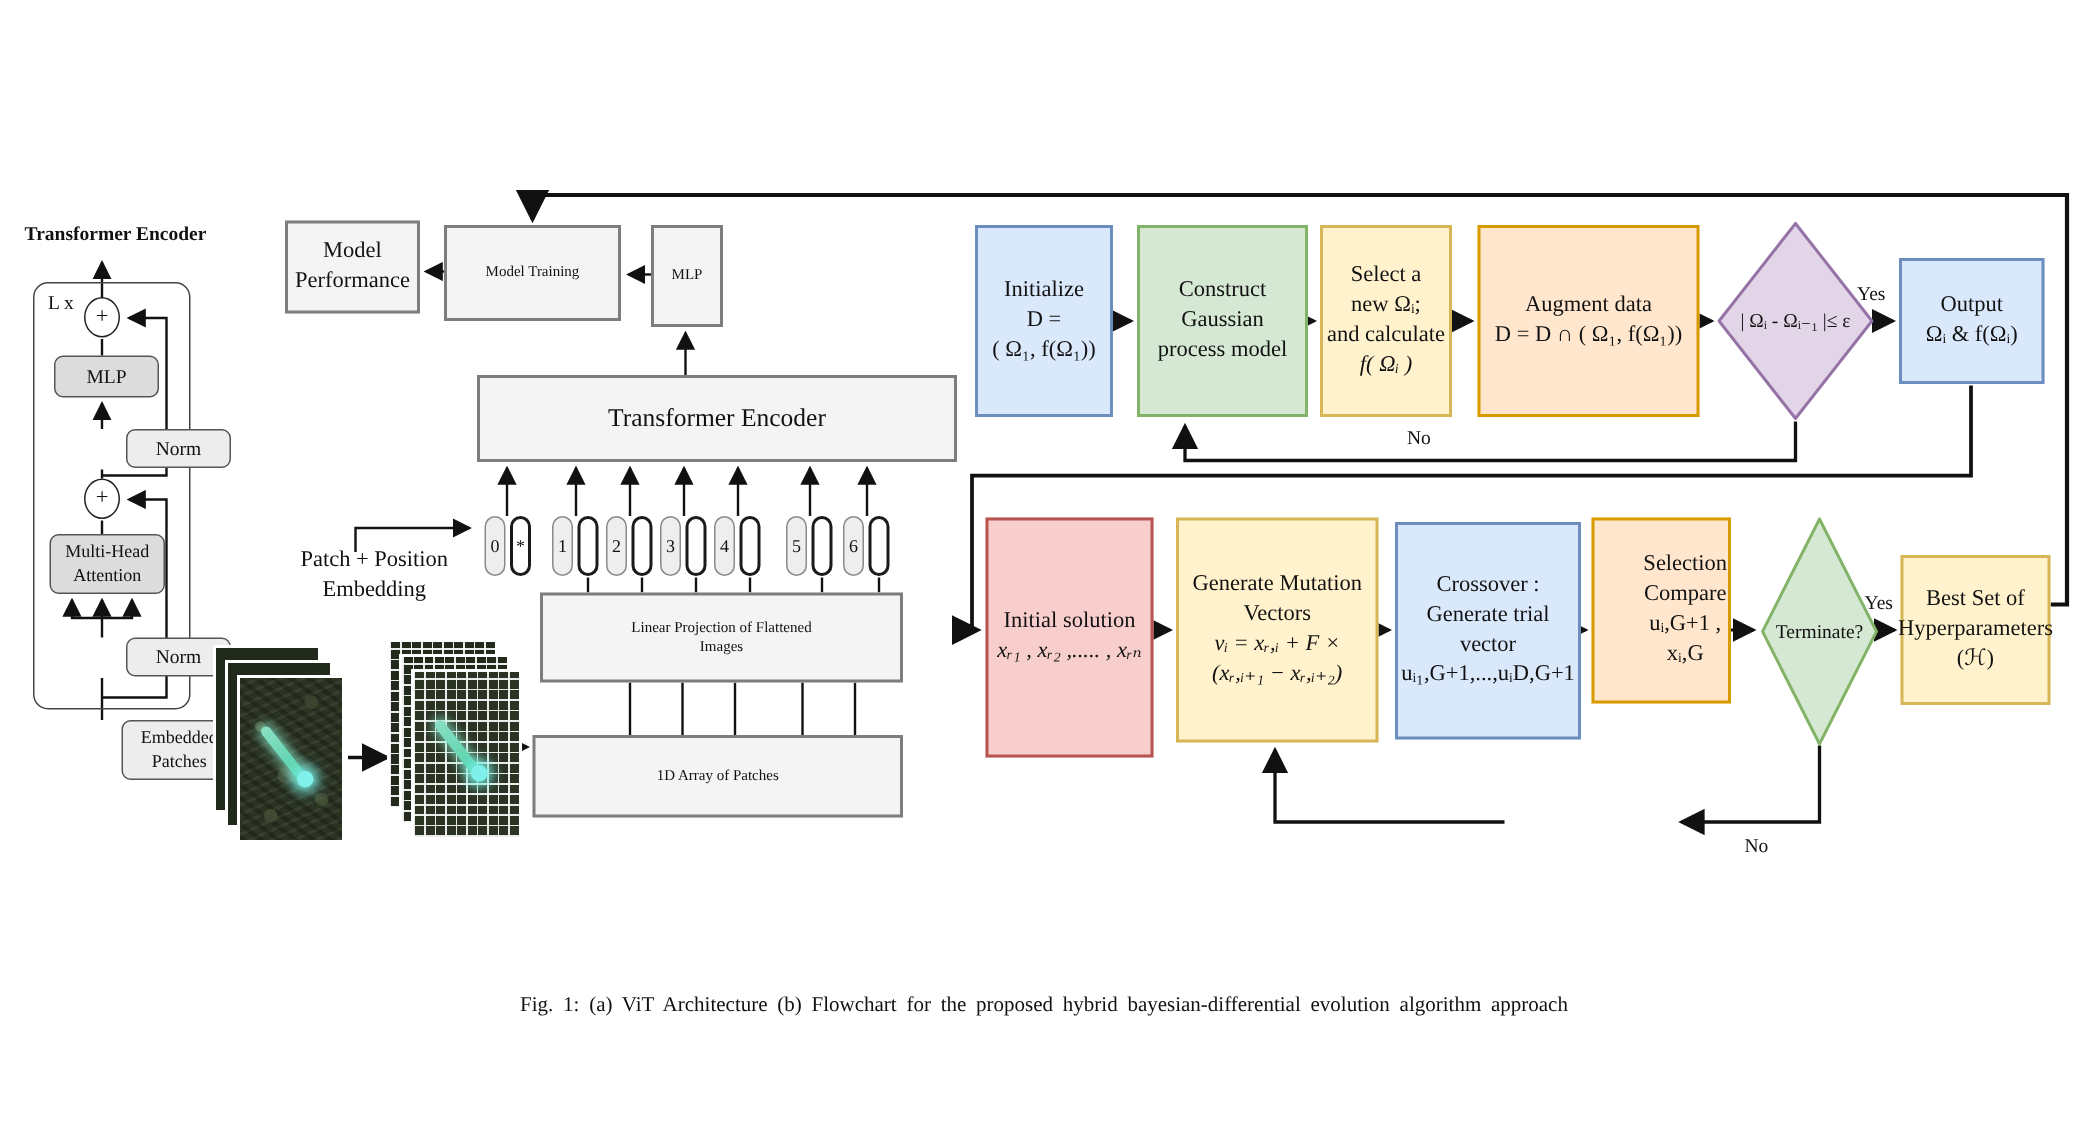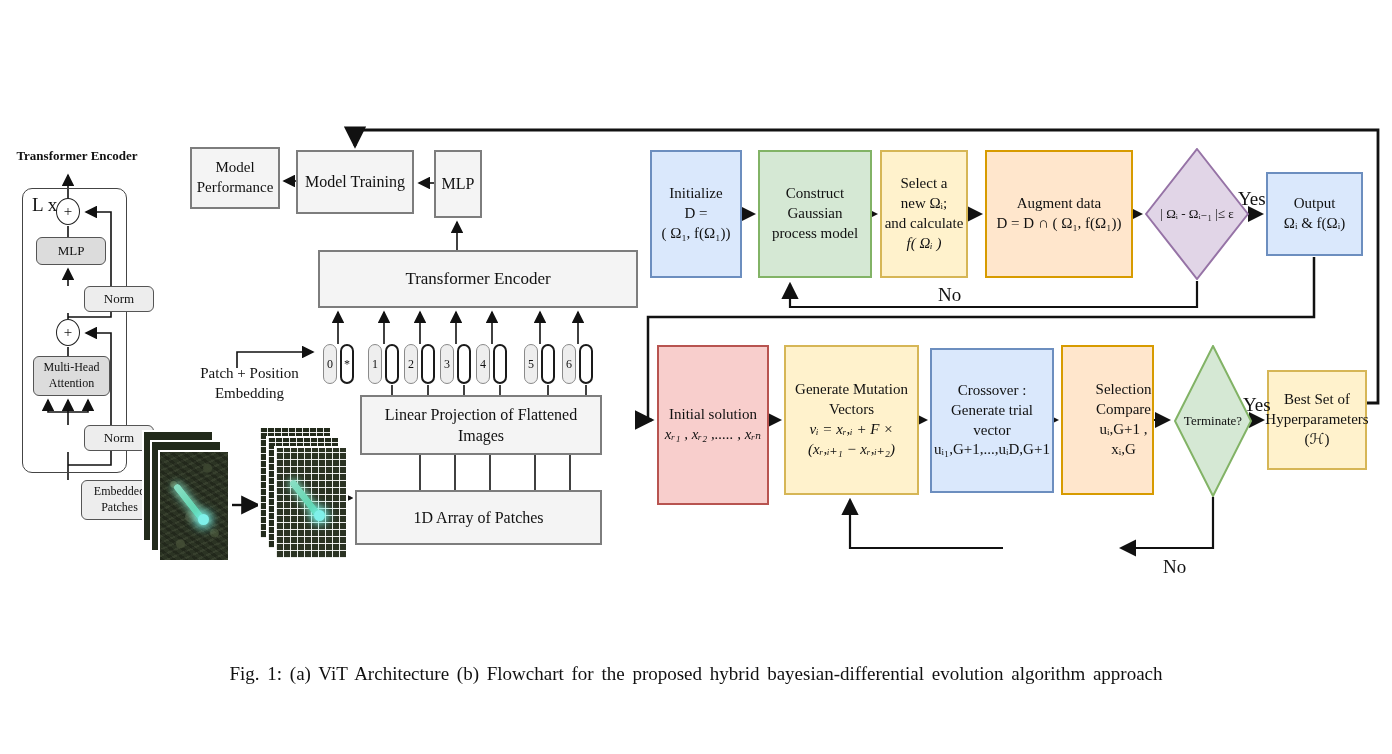--- a/index.html
+++ b/index.html
@@ -9,29 +9,29 @@
   .box{position:absolute;box-sizing:border-box;display:flex;flex-direction:column;
        align-items:center;justify-content:center;text-align:center;white-space:pre-line;
        z-index:2;line-height:1.32;}
   .gray{background:#f4f4f4;border:2px solid #7d7d7d;}
   .c-blue{background:#dae8fc;border:2px solid #6c8ebf;}
   .c-green{background:#d5e8d4;border:2px solid #82b366;}
   .c-yellow{background:#fff2cc;border:2px solid #d6b656;}
   .c-orange{background:#ffe6cc;border:2px solid #d79b00;}
   .c-purple{background:#e1d5e7;border:2px solid #9673a6;}
   .c-red{background:#f8cecc;border:2px solid #b85450;}
-  .fs15{font-size:15px;} .fs16{font-size:16px;} .fs17{font-size:17px;}
+  .fs15{font-size:15px;} .fs16{font-size:10px;} .fs17{font-size:17px;}
   .fs13{font-size:13px;} .fs12{font-size:12px;}
   .formula{font-size:15px;}
   .ital{font-style:italic;}
   .detail-box{background:#dcdcdc;border:1.4px solid #555;border-radius:6px;}
   .detail-light{background:#ededed;border:1.4px solid #555;border-radius:6px;margin-left:48px;}
   .plus{position:absolute;z-index:2;box-sizing:border-box;border:1.5px solid #222;background:#fff;
         border-radius:50%;display:flex;align-items:center;justify-content:center;font-size:15px;}
-  .dlabel{position:absolute;z-index:3;font-size:19px;}
+  .dlabel{position:absolute;z-index:3;font-size:13px;}
   .pillpair{position:absolute;top:344px;display:flex;gap:3px;z-index:2;}
   .pill{box-sizing:border-box;width:14px;height:40px;border-radius:8px;display:flex;
         align-items:center;justify-content:center;font-size:12px;}
   .pnum{background:#eeeeee;border:1.5px solid #8a8a8a;}
   .pext{background:#fff;border:2px solid #1a1a1a;}
   .diamond{position:absolute;z-index:2;}
   .diamond .dtext{position:absolute;left:0;top:0;width:100%;height:100%;display:flex;
         align-items:center;justify-content:center;text-align:center;white-space:pre-line;}
   .imglayer{position:absolute;box-sizing:border-box;border:2px solid #fff;
         background:#2b3323;
@@ -46,21 +46,21 @@
         z-index:2;overflow:hidden;}
   .imgback{background:#222a1b;}
   .streak{position:absolute;left:26px;top:28px;width:7px;height:46px;border-radius:4px;
         background:linear-gradient(180deg,#8adfc4,#4fd0a8);transform:rotate(-38deg);
         box-shadow:0 0 7px 2px rgba(140,235,205,.75);}
   .streakdot{position:absolute;left:38px;top:62px;width:11px;height:11px;border-radius:50%;
         background:#7ff0ea;box-shadow:0 0 8px 4px rgba(120,240,230,.8);}
   .gridded{background-image:
           repeating-linear-gradient(0deg, rgba(255,255,255,.9) 0 1px, transparent 1px 7px),
           repeating-linear-gradient(90deg, rgba(255,255,255,.9) 0 1px, transparent 1px 7px);}
-  .caption{position:absolute;left:0;top:663px;width:100%;text-align:center;font-size:19px;
+  .caption{position:absolute;left:0;top:663px;width:100%;text-align:center;font-size:14px;
         word-spacing:3px;z-index:2;}
 </style>
 </head>
 <body>
 
 <div class="canvas">
 
   <svg class="wires" width="1392" height="754">
     <defs>
       <marker id="ah" markerWidth="8" markerHeight="8" refX="7" refY="4" orient="auto">
@@ -245,21 +245,21 @@
 Vectors</span>
     <span class="formula ital">vᵢ = xᵣ,ᵢ + F ×
 (xᵣ,ᵢ₊₁ − xᵣ,ᵢ₊₂)</span>
   </div>
   <div class="box c-blue fs15" style="left:930px;top:348px;width:124px;height:145px;">
     <span>Crossover :
 Generate trial
 vector</span>
     <span class="formula">uᵢ₁,G+1,...,uᵢD,G+1</span>
   </div>
-  <div class="box c-orange fs15" style="left:1061px;top:345px;width:93px;height:150px;padding-left:32px;">
+  <div class="box c-orange fs15" style="left:1061px;top:345px;width:93px;height:124px;padding-left:32px;">
     <span>Selection
 Compare</span>
     <span class="formula">uᵢ,G+1 , xᵢ,G</span>
   </div>
   <div class="diamond" style="left:1174px;top:345px;width:78px;height:152px;">
     <svg width="78" height="152">
         <polygon points="39,1 77,76 39,151 1,76" fill="#d5e8d4" stroke="#82b366" stroke-width="2"></polygon>
       </svg>
     <div class="dtext fs13">Terminate?</div>
   </div>

